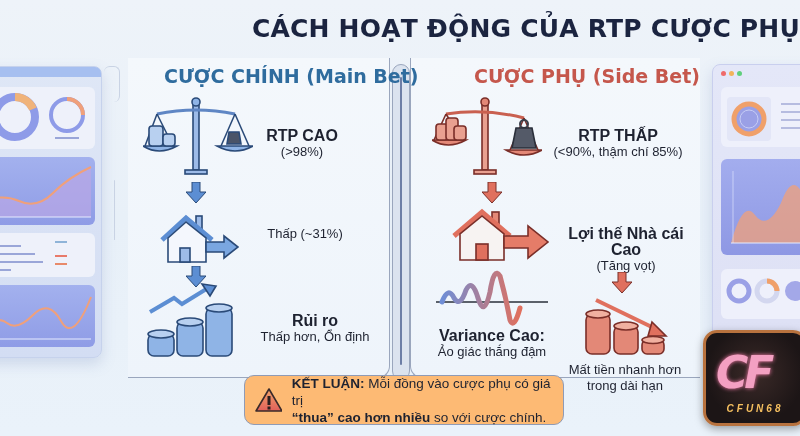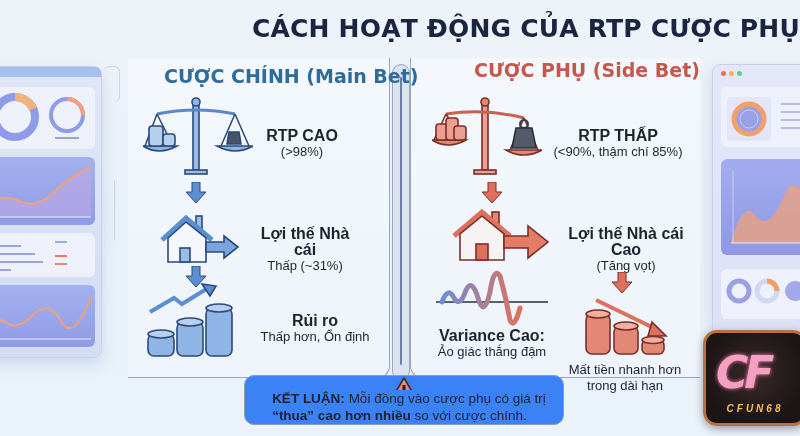--- a/index.html
+++ b/index.html
@@ -41,30 +41,30 @@
   .panel-left { left: 128px; width: 262px; border-left: none; border-top: none; border-radius: 0 0 12px 0; }
   .panel-right { left: 410px; width: 290px; border-right: none; border-top: none; border-radius: 0 0 0 12px; }
   .divider {
     position: absolute; left: 392px; top: 64px; width: 18px; height: 316px;
     background: #dbe3ef; border: 1.5px solid #9aa6bd; border-radius: 9px;
   }
   .divider .line { position: absolute; left: 7px; top: 12px; width: 2px; height: 288px; background: #6d7ea6; border-radius: 1px; }
 
   .heading { position: absolute; font-size: 19px; font-weight: bold; font-family: "DejaVu Sans", sans-serif; margin-left: 12px; }
   .heading-main { left: 152px; top: 65px; color: #2f6c9e; }
-  .heading-side { left: 462px; top: 59px; color: #c5574c; }
+  .heading-side { left: 462px; top: 65px; color: #c5574c; }
 
   .label { position: absolute; text-align: center; font-size: 13px; line-height: 16px; color: #1e2230; }
   .label b { display: block; font-size: 16px; }
   .icon { position: absolute; }
 
   .conclusion {
     position: absolute; left: 244px; top: 375px; width: 320px; height: 50px;
-    background: #3b82f6; border: 1.5px solid #8f9bb6; border-radius: 10px;
-    display: flex; align-items: center; padding: 0 10px; flex-direction: column;
+    background: #fdba74; border: 1.5px solid #8f9bb6; border-radius: 10px;
+    display: flex; align-items: center; padding: 0 10px;
   }
   .conclusion .txt { font-size: 13.5px; line-height: 17px; color: #1e2230; margin-left: 10px; }
   .conclusion .txt b { font-weight: bold; }
   .logo {
     position: absolute; left: 703px; top: 330px; width: 104px; height: 96px;
     border-radius: 14px; background: radial-gradient(circle at 50% 45%, #3b2a28 0%, #1c1516 70%);
     border: 3px solid #b8723e; box-shadow: 0 3px 8px rgba(0,0,0,0.35);
     overflow: hidden;
   }
   .logo .mark { position: absolute; left: 10px; top: 14px; font-size: 44px; font-weight: bold; font-style: italic; color: #f3a0c2; letter-spacing: -4px;
@@ -185,21 +185,21 @@
 <svg class="icon" style="left:160px;top:214px;" width="80" height="50">
   <g stroke="#2a4a78" stroke-width="1.6">
     <rect x="36" y="2" width="6" height="14" fill="#9dbbe8"></rect>
     <path d="M2 26 L26 4 L52 26" fill="none" stroke="#5c8ed3" stroke-width="5"></path>
     <path d="M8 24 V48 H46 V24 L26 8 Z" fill="#f4f7fd"></path>
     <rect x="20" y="34" width="10" height="14" fill="#9dbbe8"></rect>
     <path d="M46 28 H64 V22 L78 33 L64 44 V38 H46 Z" fill="#7aa6e0"></path>
   </g>
 </svg>
 <div class="label" style="left:250px;top:226px;width:110px;">
-  <b>Lợi thế Nhà cái</b><span>Thấp (~31%)</span>
+  <span>Thấp (~31%)</span>
 </div>
 
 <svg class="icon" style="left:186px;top:266px;" width="20" height="22">
   <path d="M6 0 H14 V10 H20 L10 21 L0 10 H6 Z" fill="#5c8ed3" stroke="#2a4a78" stroke-width="1"></path>
 </svg>
 <svg class="icon" style="left:146px;top:282px;" width="92" height="78">
   <g stroke="#2a4a78" stroke-width="1.6">
     <path d="M4 30 L28 16 L36 22 L62 6" fill="none" stroke="#5c8ed3" stroke-width="4"></path>
     <path d="M56 2 L70 4 L64 14 Z" fill="#5c8ed3"></path>
     <rect x="2" y="52" width="26" height="22" rx="6" fill="#8fb4e6"></rect>

